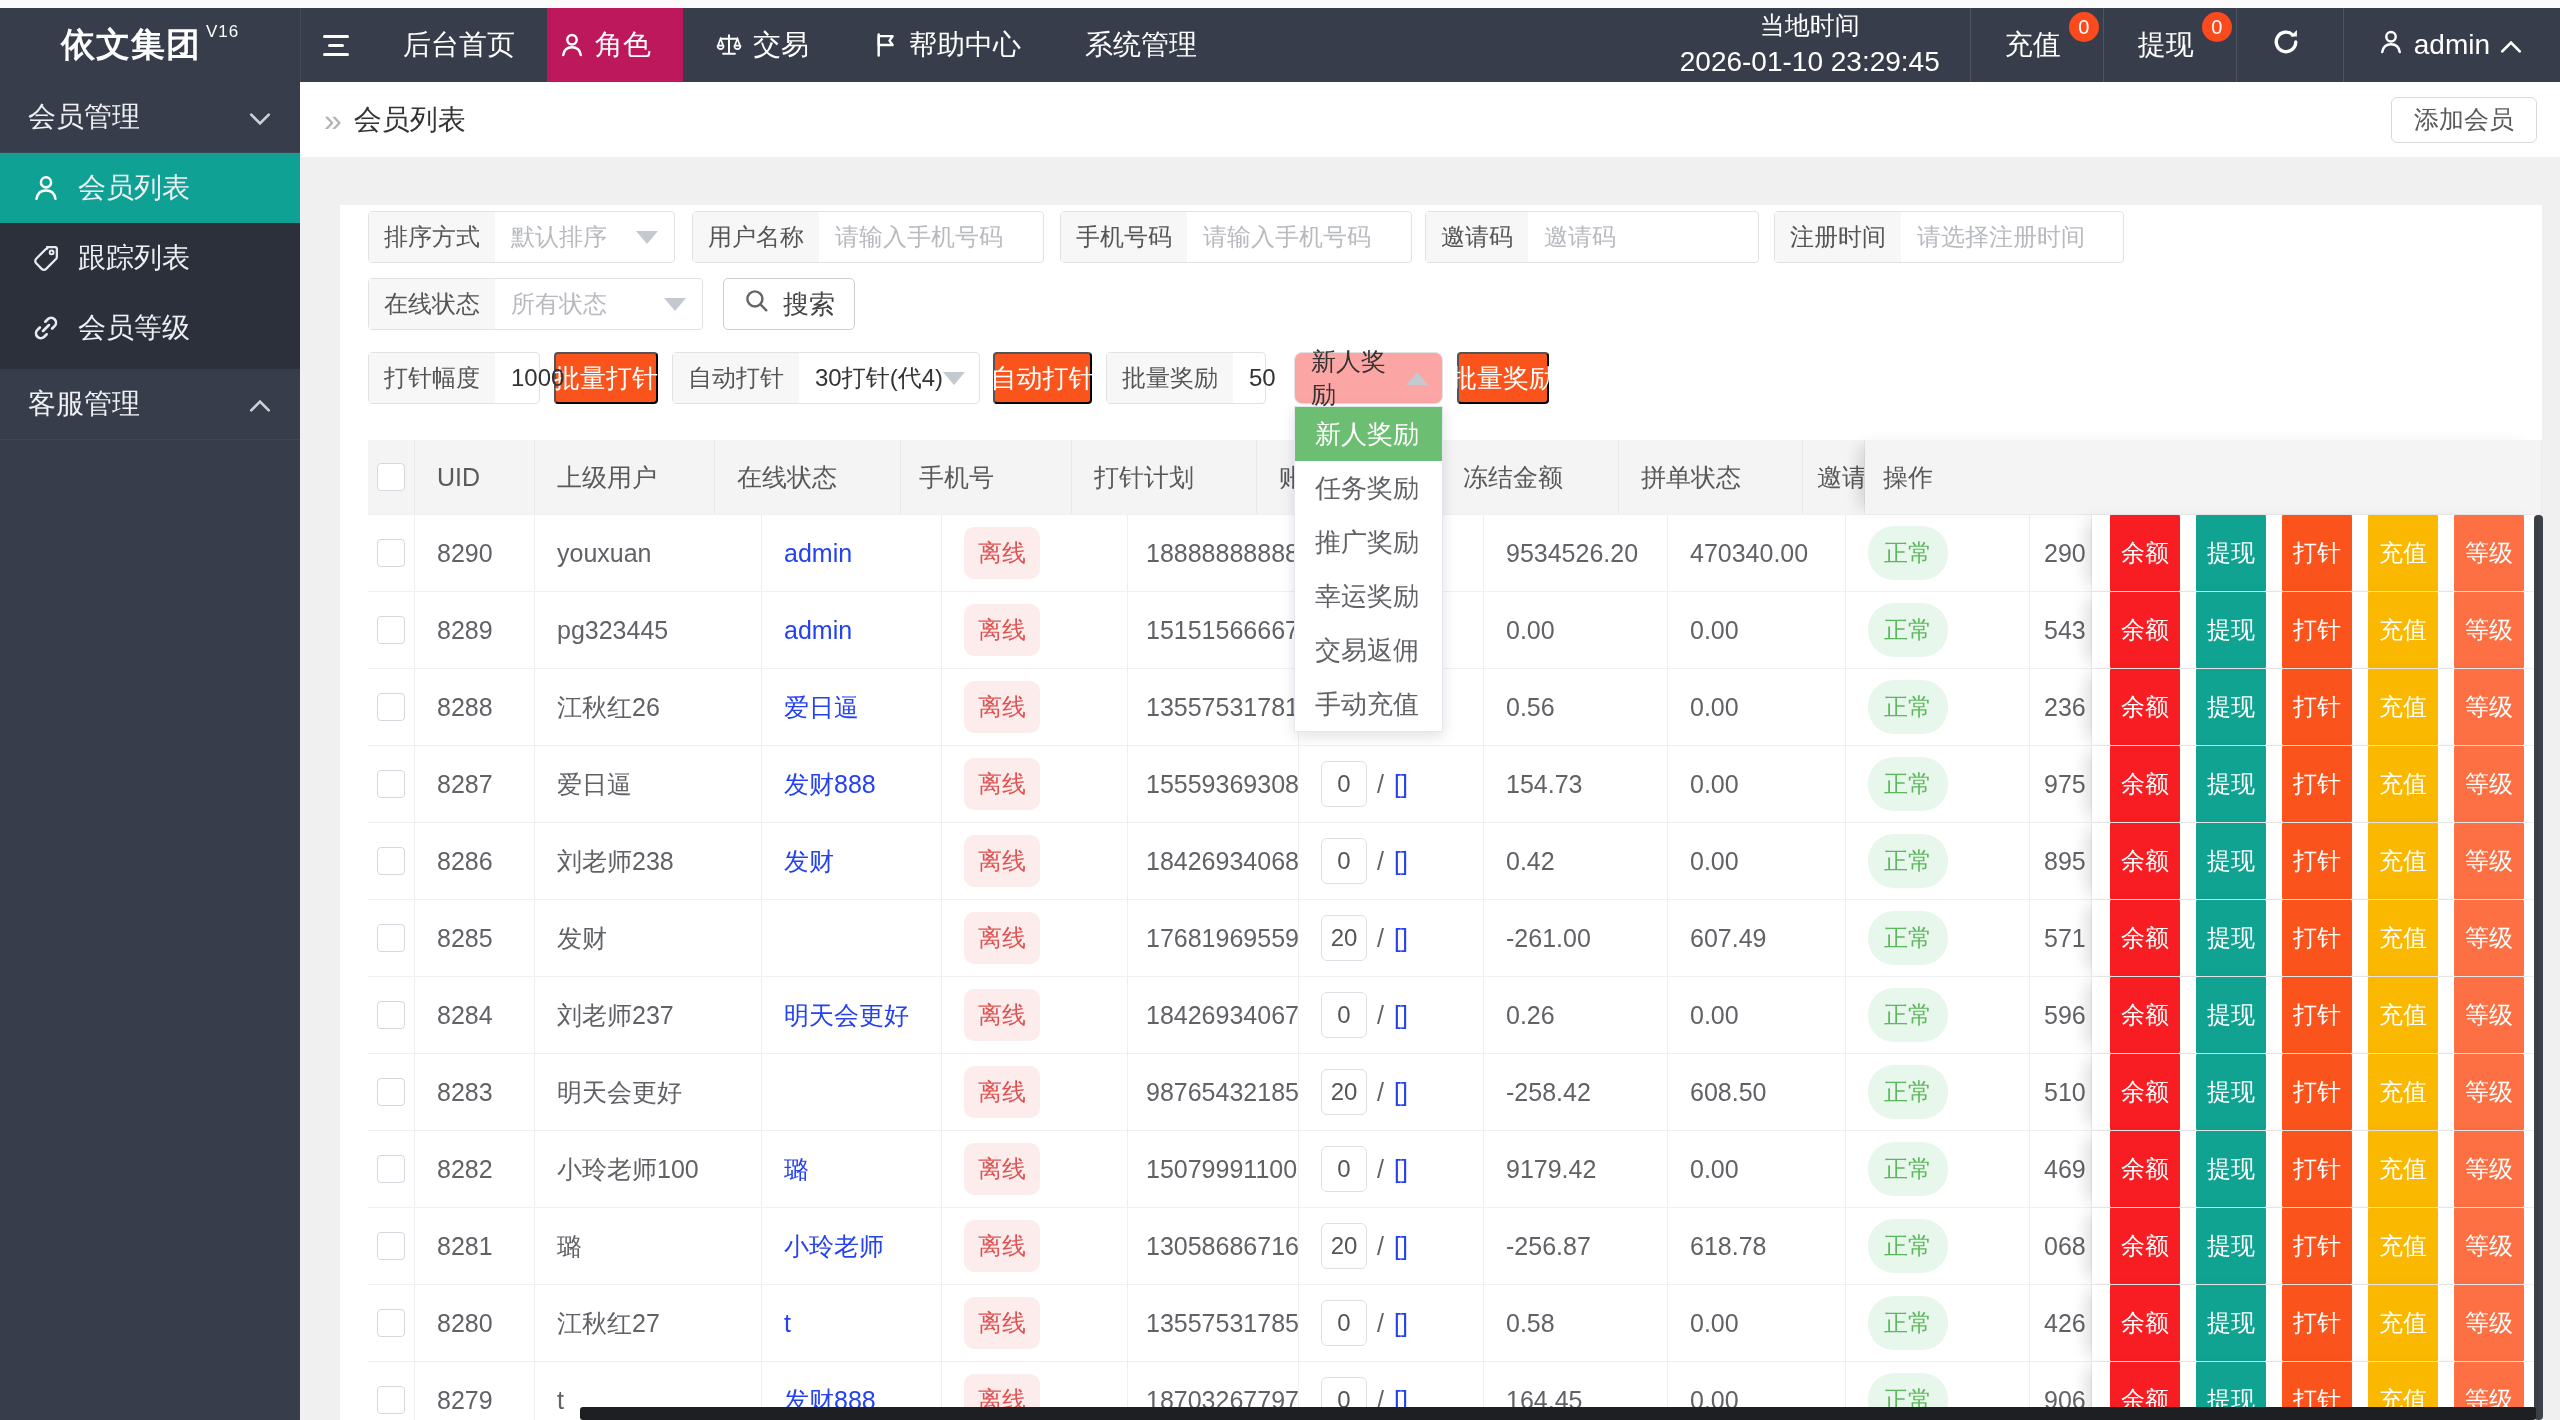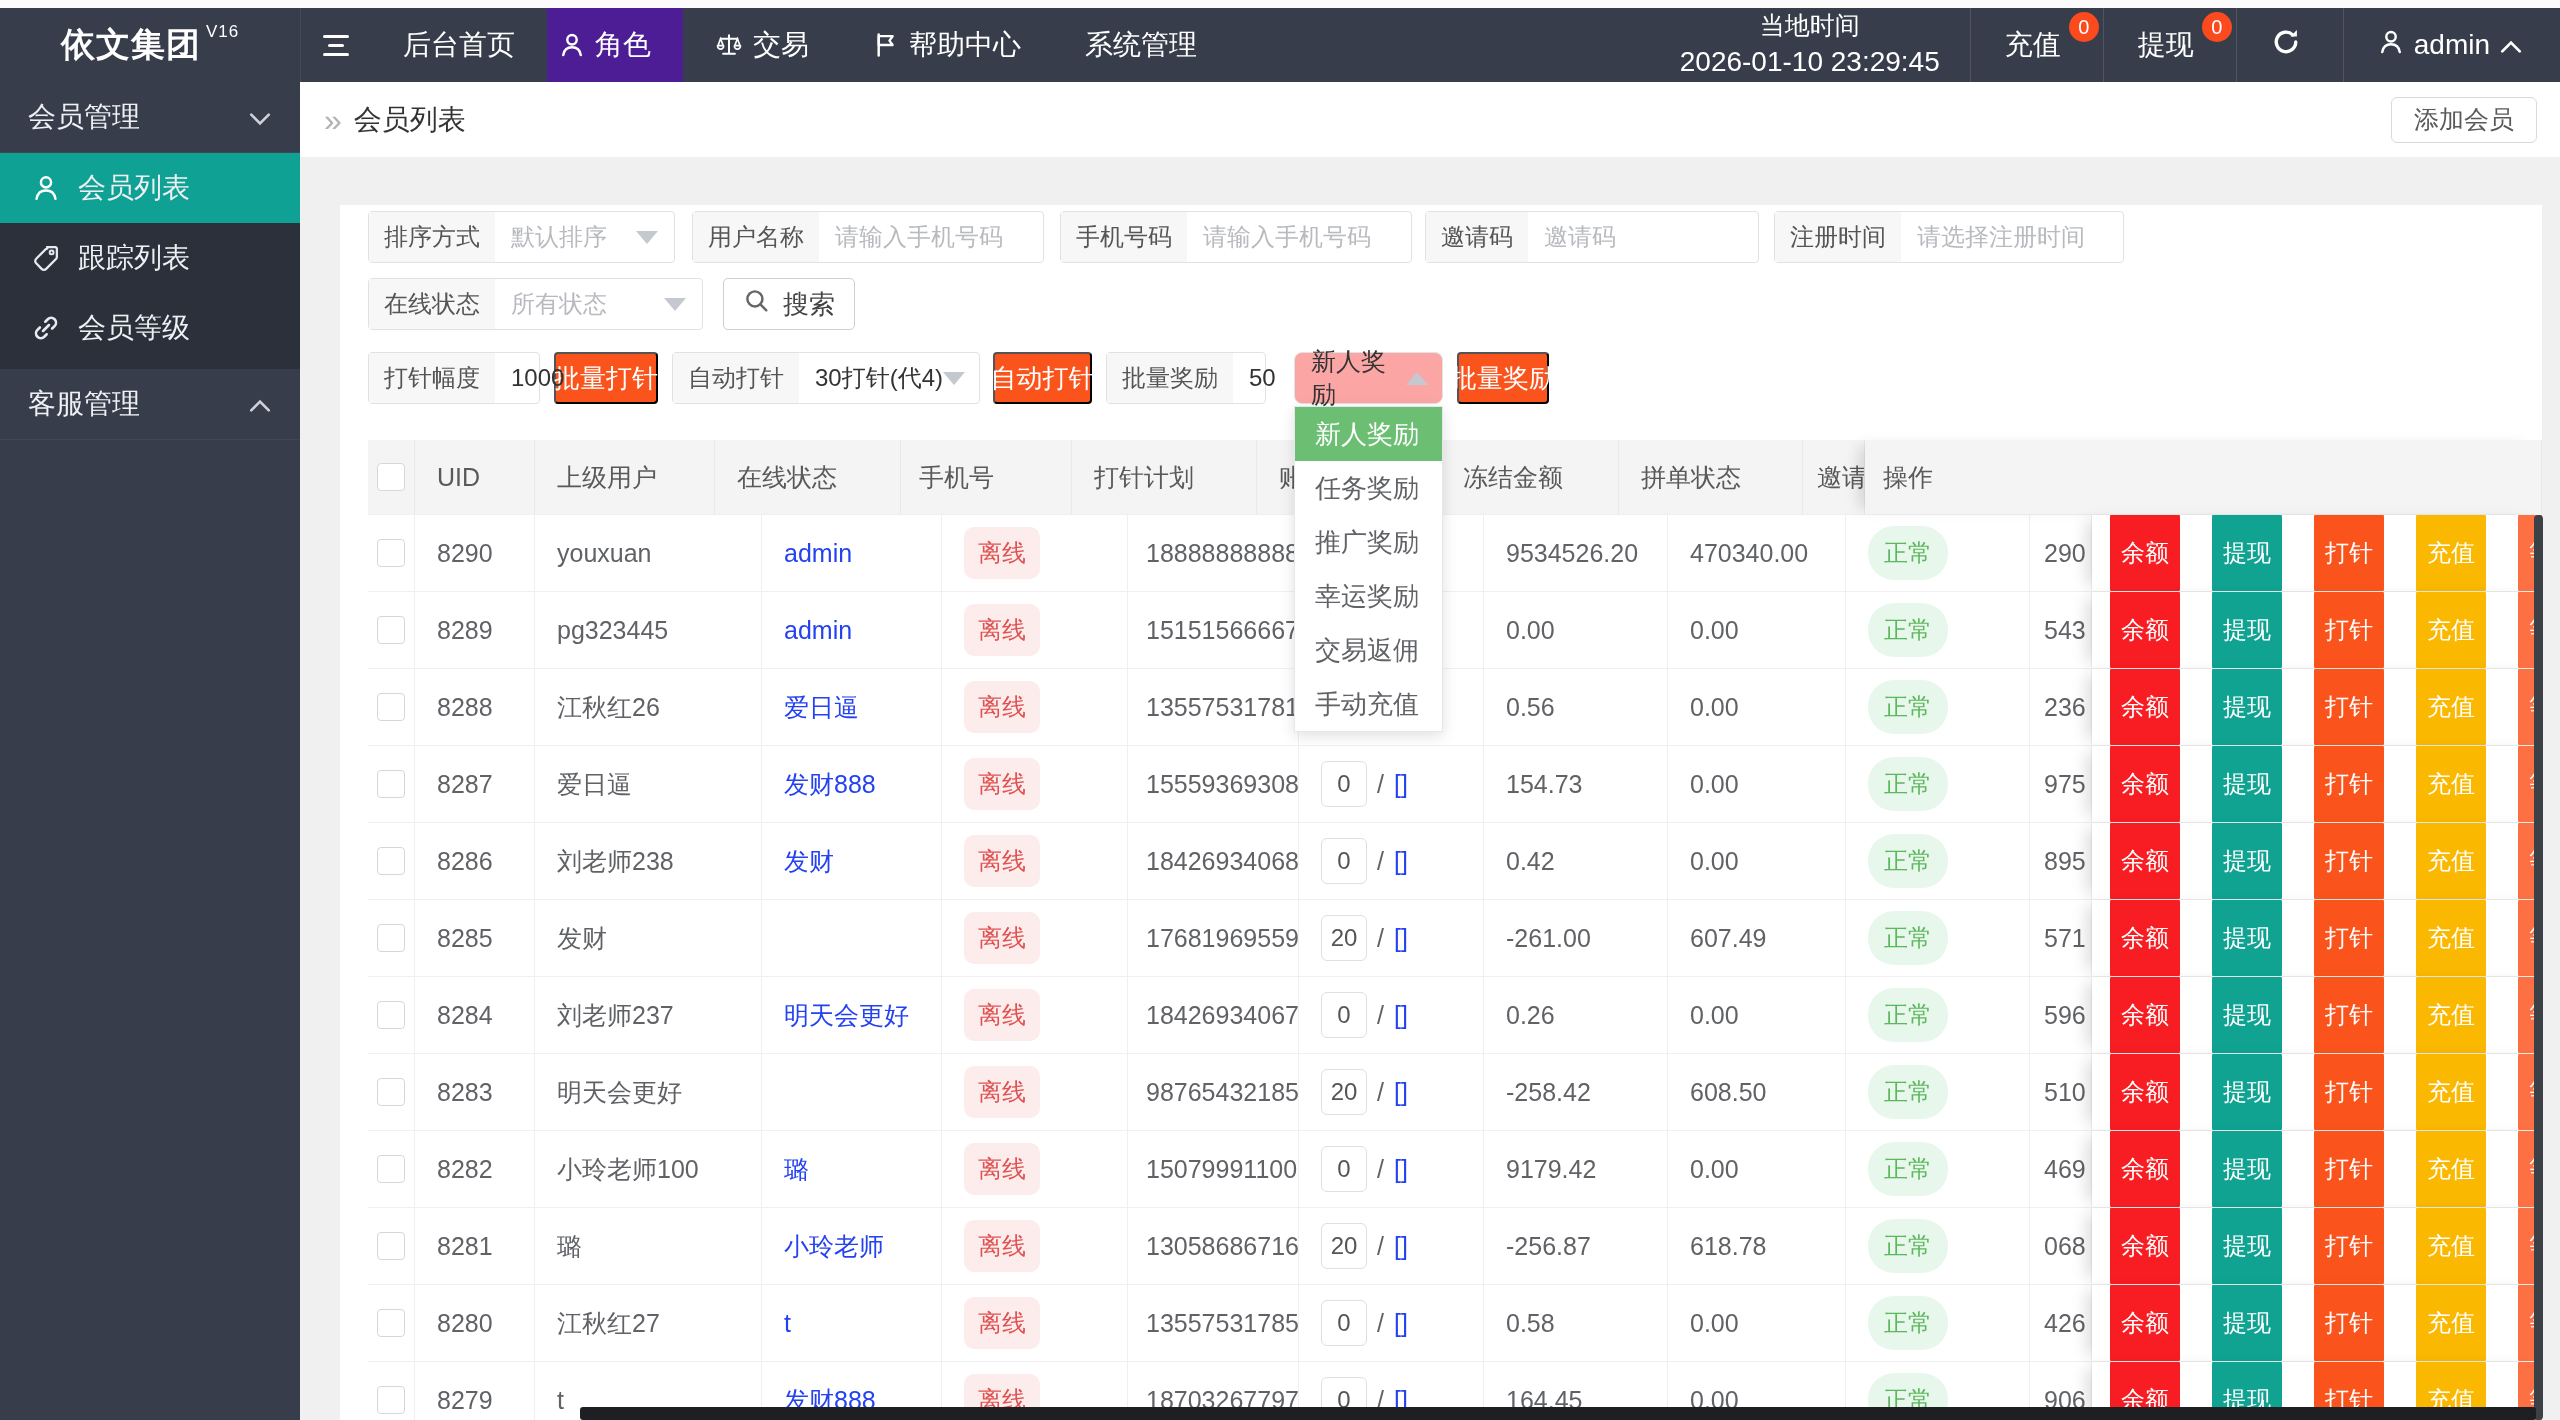--- a/index.html
+++ b/index.html
@@ -12,21 +12,21 @@
   
   .topstrip{position:absolute;left:0;top:0;width:2560px;height:8px;background:#fbfbfb;}
   .topbar{position:absolute;left:0;top:8px;width:2560px;height:74px;background:#373d4a;display:flex;align-items:stretch;color:#fff;z-index:60;}
   .logo{width:300px;display:flex;align-items:center;justify-content:center;font-size:34px;font-weight:bold;letter-spacing:1px;border-right:1px solid rgba(255,255,255,.07);}
   .logo .ver{font-size:17px;font-weight:normal;margin-left:5px;align-self:flex-start;margin-top:14px;}
   .hamburger{width:70px;display:flex;flex-direction:column;justify-content:center;align-items:center;gap:6px;cursor:pointer;}
   .hamburger i{display:block;width:26px;height:3px;background:#fff;border-radius:2px;}
   .hamburger i.mid{width:16px;align-self:center;}
   .nav{display:flex;align-items:stretch;}
   .nav-item{display:flex;align-items:center;gap:10px;padding:0 32px;font-size:28px;cursor:pointer;}
-  .nav-item.active{background:#4c1d95;padding-left:12px;}
+  .nav-item.active{background:#be185d;padding-left:12px;}
   .nav-item svg{display:block;}
   .tb-right{margin-left:auto;display:flex;align-items:stretch;}
   .tb-time{display:flex;flex-direction:column;justify-content:center;align-items:center;padding:0 30px;line-height:1.35;}
   .tb-time .tlabel{font-size:25px;}
   .tb-time .tval{font-size:28px;}
   .tb-sec{display:flex;align-items:center;padding:0 42px 0 34px;border-left:1px solid rgba(255,255,255,.12);font-size:28px;position:relative;cursor:pointer;}
   .badge{position:absolute;top:4px;right:4px;width:30px;height:30px;border-radius:50%;background:#fb4a1e;color:#fff;font-size:20px;display:flex;align-items:center;justify-content:center;}
   .tb-admin{gap:10px;padding-right:38px;}
   
   .sidebar{position:absolute;left:0;top:82px;bottom:0;width:300px;background:#373d4a;color:#eef0f4;z-index:50;}
@@ -68,21 +68,21 @@
   .c8{width:178px;}.c9{width:184px;}.c10{width:62px;padding-left:14px;}
   .c11{flex:1;border-right:none;position:relative;background:inherit;box-shadow:-12px 0 14px -6px rgba(0,0,0,.13);padding-left:18px;}
   .thead .c{border-right:1px solid #e9e9e9;}
   .thead .c11{background:#f4f4f4;}
   .checkbox{width:26px;height:26px;border:1px solid #d4d7dd;border-radius:4px;background:#fff;cursor:pointer;}
   .pill-off{background:#fdecec;color:#e05252;border-radius:10px;padding:10px 14px;font-size:24px;}
   .pill-ok{background:#e8f7ec;color:#5cb85c;border-radius:26px;padding:11px 16px;font-size:24px;}
   .blue-link{color:#2442f0;cursor:pointer;text-decoration:none;}
   .plan-box{min-width:46px;height:46px;border:1px solid #dcdfe6;border-radius:6px;display:flex;align-items:center;justify-content:center;font-size:24px;color:#555;padding:0 4px;background:#fff;box-sizing:border-box;cursor:text;}
   .plan-slash{margin:0 10px;color:#606266;}
-  .opbtn{padding:25px 11px;border-radius:5px;color:#fff;font-size:24px;margin-right:32px;cursor:pointer;}
+  .opbtn{padding:25px 11px;border-radius:5px;color:#fff;font-size:24px;margin-right:16px;cursor:pointer;}
   .b-red{background:#f81d22;}.b-teal{background:#10a392;}.b-orange{background:#fa541c;}
   .b-amber{background:#fbb800;}.b-orangel{background:#fd7044;}
   
   .vscroll{position:absolute;left:2534px;top:515px;bottom:0;width:9px;background:#3c4047;border-radius:4px;z-index:45;}
   .hscroll{position:absolute;left:580px;bottom:0;width:1956px;height:13px;background:#1d1f23;border-radius:3px;z-index:45;}
   svg{flex:none;}
 </style>
 </head>
 <body>
 

